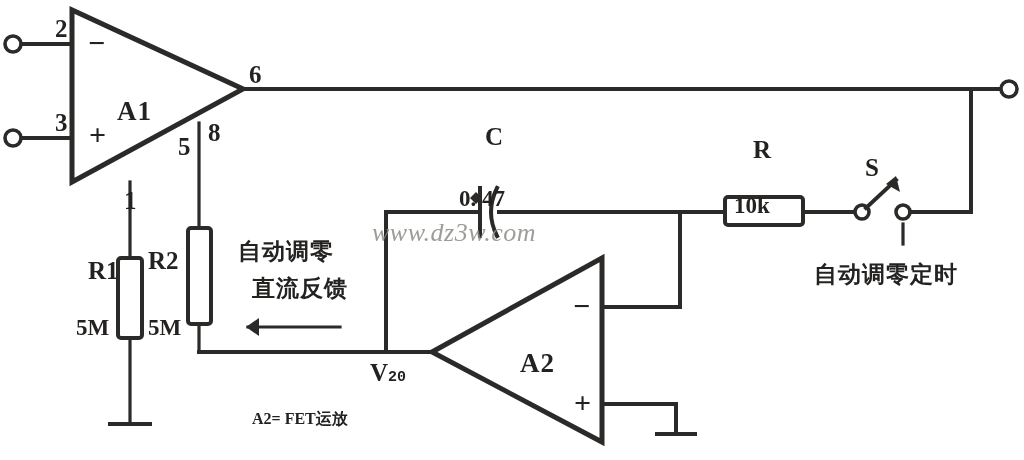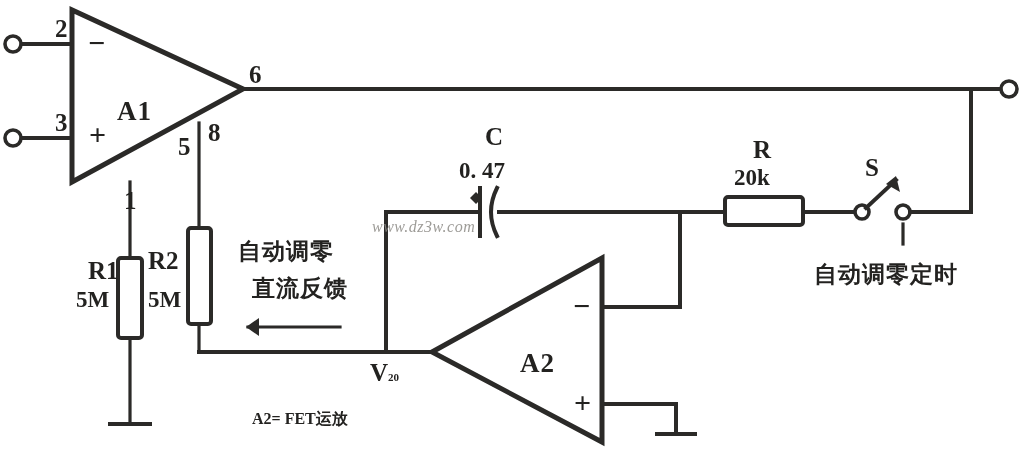--- a/index.html
+++ b/index.html
@@ -68,20 +68,21 @@
   }
   .lbl-pin {
     font-size: 25px;
     font-family: "Liberation Serif", "DejaVu Serif", serif;
   }
   .lbl-ref {
     font-size: 25px;
   }
   .lbl-val {
     font-size: 23px;
+    margin-top: 28px;
   }
   .lbl-amp {
     font-size: 27px;
     letter-spacing: 1px;
     text-align: right;
   }
   .lbl-cn {
     font-family: "DejaVu Sans", sans-serif;
     font-size: 23px;
     font-weight: bold;
@@ -90,30 +91,31 @@
   .lbl-note {
     font-size: 16px;
     font-family: Liberation Serif, serif;
     font-weight: bold;
   }
   .lbl-sym {
     font-size: 30px;
     font-weight: bold;
   }
   .lbl-sub {
-    font-size: 11px;
+    font-size: 15px;
     vertical-align: baseline;
+    font-family: Liberation Mono, monospace;
   }
   .watermark {
     position: absolute;
     left: 372px;
     top: 218px;
     font-family: "Liberation Serif", "DejaVu Serif", serif;
     font-style: italic;
-    font-size: 16px;
+    font-size: 26px;
     color: #8d8b86;
     opacity: .85;
     letter-spacing: .5px;
     user-select: none;
   }
 </style>
 </head>
 <body>
 
 <div id="schematic-root">
@@ -201,21 +203,21 @@
   <div class="lbl lbl-ref" style="left:88px; top:258px;">R1</div>
   <div class="lbl lbl-val" style="left:76px; top:288px;">5M</div>
 
   <div class="lbl lbl-ref" style="left:148px; top:248px;">R2</div>
   <div class="lbl lbl-val" style="left:148px; top:288px;">5M</div>
 
   <div class="lbl lbl-ref" style="left:485px; top:124px;">C</div>
   <div class="lbl lbl-val" style="left:459px; top:159px;">0. 47</div>
 
   <div class="lbl lbl-ref" style="left:753px; top:137px;">R</div>
-  <div class="lbl lbl-val" style="left:734px; top:166px;">20k</div>
+  <div class="lbl lbl-val" style="left:734px; top:166px;">10k</div>
 
   <div class="lbl lbl-ref" style="left:865px; top:155px;">S</div>
 
   <div class="lbl lbl-ref" style="left:370px; top:360px;"><span>V</span><span class="lbl-sub">20</span></div>
 
   <div class="lbl lbl-cn" style="left:238px; top:240px;">自动调零</div>
   <div class="lbl lbl-cn" style="left:252px; top:277px;">直流反馈</div>
   <div class="lbl lbl-cn" style="left:814px; top:263px;">自动调零定时</div>
   <div class="lbl lbl-note" style="left:252px; top:411px;">A2= FET运放</div>
 

